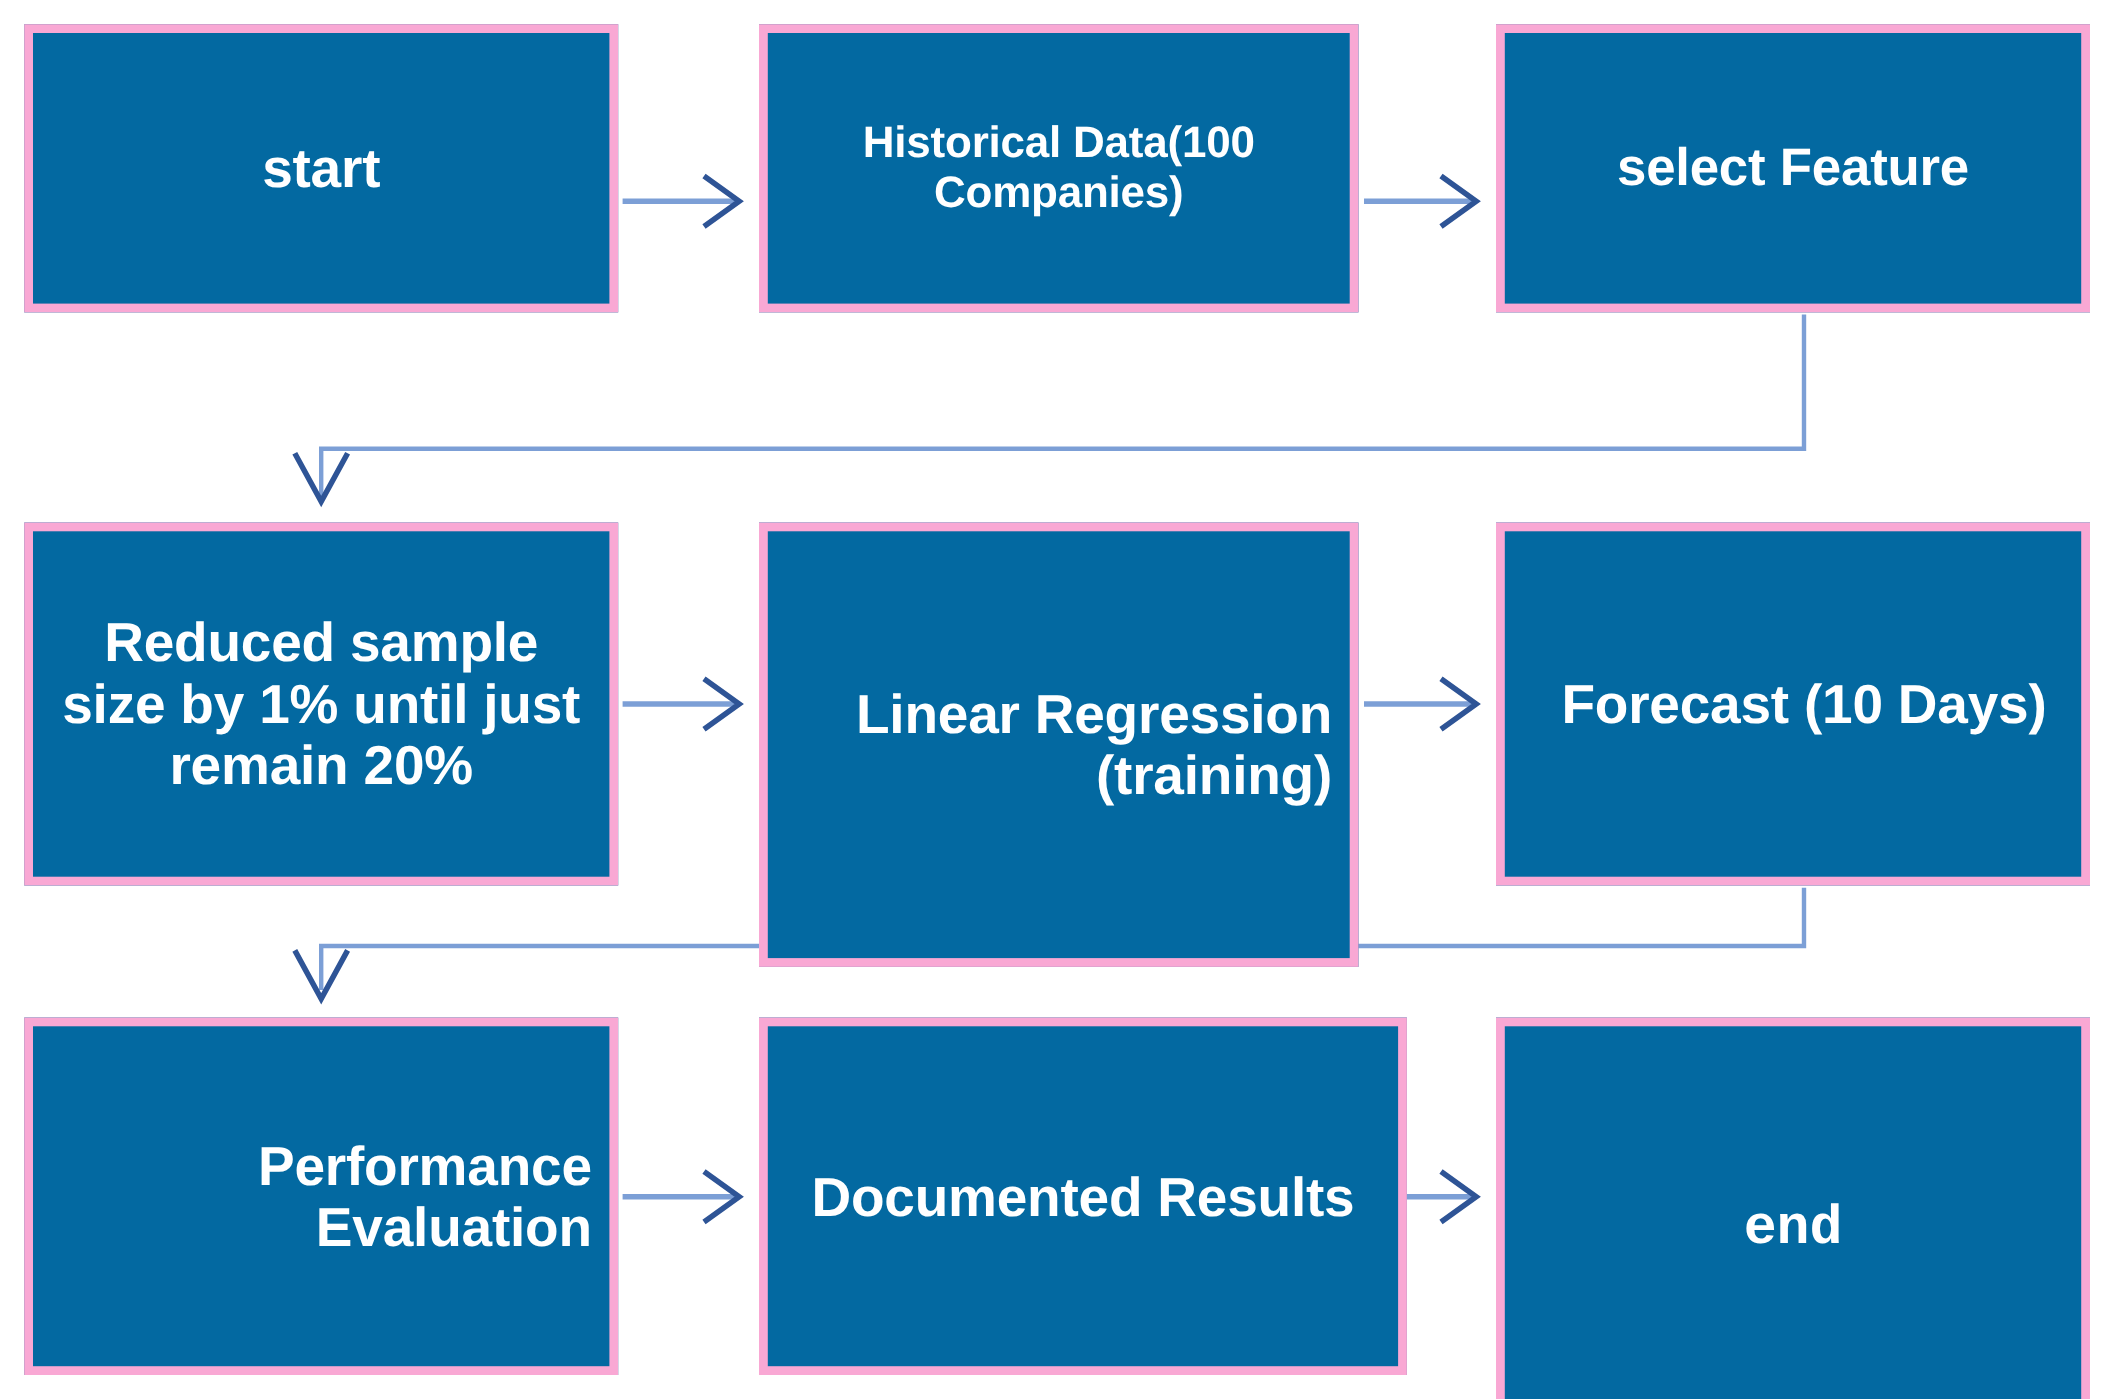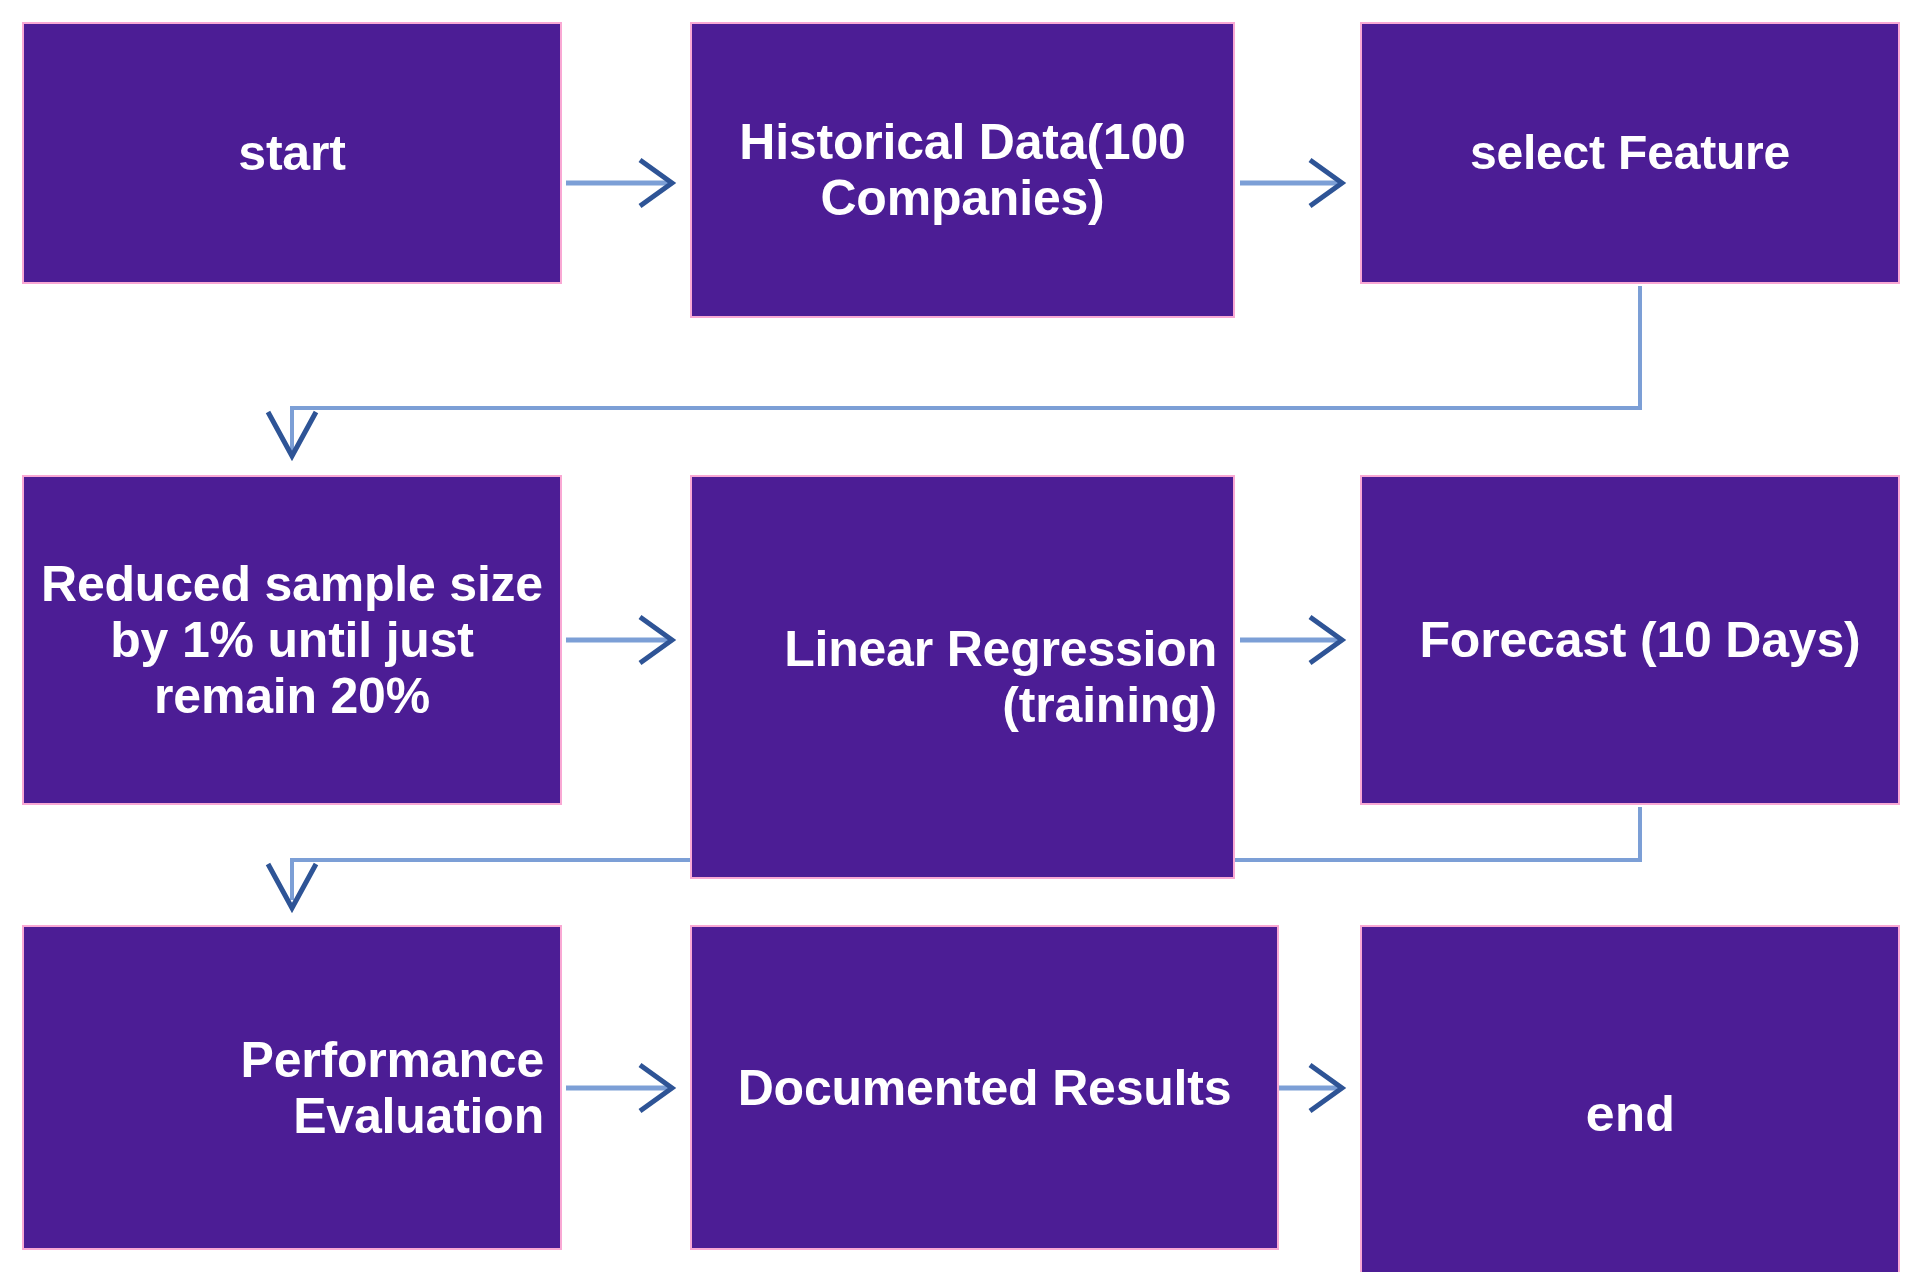--- a/index.html
+++ b/index.html
@@ -13,41 +13,41 @@
   }
   #canvas {
     position: relative;
     width: 1920px;
     height: 1272px;
     background: #ffffff;
     overflow: hidden;
   }
   .node {
     position: absolute;
-    background: #4c1d95;
-    border: 2px solid #f9a8d4;
+    background: #0369a1;
+    border: 8px solid #f9a8d4;
     box-sizing: border-box;
     display: flex;
     align-items: center;
     justify-content: center;
     color: #ffffff;
     font-weight: bold;
     text-align: center;
     line-height: 1.12;
     letter-spacing: -0.2px;
     padding: 6px 16px;
     -webkit-font-smoothing: antialiased;
   }
   .node-label {
     display: block;
     width: 100%;
   }
   
   #node-start        { left: 22px;   top: 22px;  width: 540px; height: 262px; font-size: 50px; }
-  #node-historical   { left: 690px;  top: 22px;  width: 545px; height: 296px; font-size: 50px; }
+  #node-historical   { left: 690px;  top: 22px;  width: 545px; height: 262px; font-size: 40px; }
   #node-select       { left: 1360px; top: 22px;  width: 540px; height: 262px; font-size: 48px; }
   
   #node-reduced      { left: 22px;   top: 475px; width: 540px; height: 330px; font-size: 50px; }
   #node-linear       { left: 690px;  top: 475px; width: 545px; height: 404px; font-size: 50px; text-align: right; }
   #node-forecast     { left: 1360px; top: 475px; width: 540px; height: 330px; font-size: 50px; padding-left: 36px; }
   
   #node-performance  { left: 22px;   top: 925px; width: 540px; height: 325px; font-size: 50px; text-align: right; }
   #node-documented   { left: 690px;  top: 925px; width: 589px; height: 325px; font-size: 50px; }
   #node-end          { left: 1360px; top: 925px; width: 540px; height: 385px; font-size: 50px; font-family: Liberation Mono, monospace; }
 

